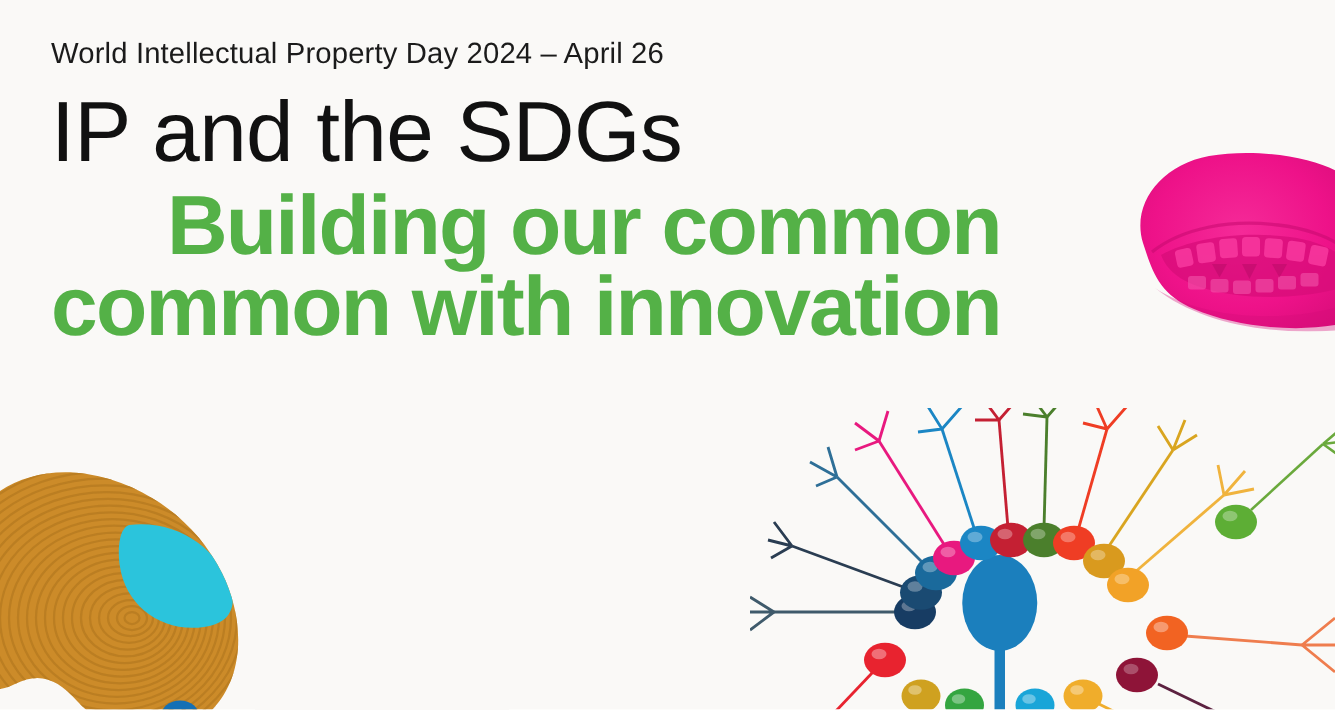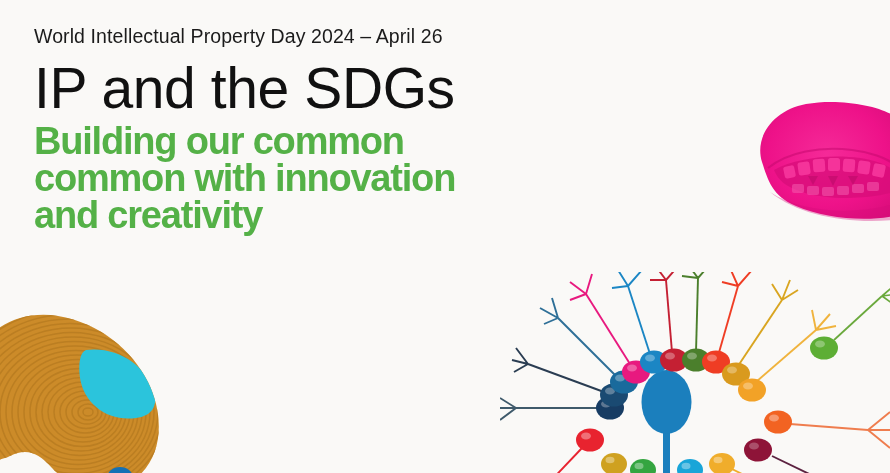--- a/index.html
+++ b/index.html
@@ -37,27 +37,28 @@
     font-size: 57px;
     font-weight: 400;
     color: #111111;
     letter-spacing: -0.4px;
     line-height: 1.06;
     margin-top: 11px;
     white-space: nowrap;
   }
   .title-green {
     font-family: "Liberation Sans", sans-serif;
-    font-size: 38px;
+    font-size: 56px;
     font-weight: 700;
     color: #54b147;
     line-height: 0.97;
     letter-spacing: -1.2px;
     margin-top: 4px;
     max-width: 660px;
+    text-align: right;
   }
   .title-green .gl { display: block; }
 
   
   .decor {
     position: absolute;
     z-index: 10;
     pointer-events: none;
   }
   #lips-art   { right: -4px; top: 96px;  width: 150px; height: 125px; }
@@ -339,17 +340,16 @@
   </div>
 
   <div class="text-block">
     <div class="eyebrow">World Intellectual Property Day 2024 – April 26</div>
 
     <div class="title-main">IP and the SDGs</div>
 
     <div class="title-green">
       <span class="gl">Building our common</span>
       <span class="gl">common with innovation</span>
-      <span class="gl">and creativity</span>
     </div>
   </div>
 
 </div>
 
 </body></html>

